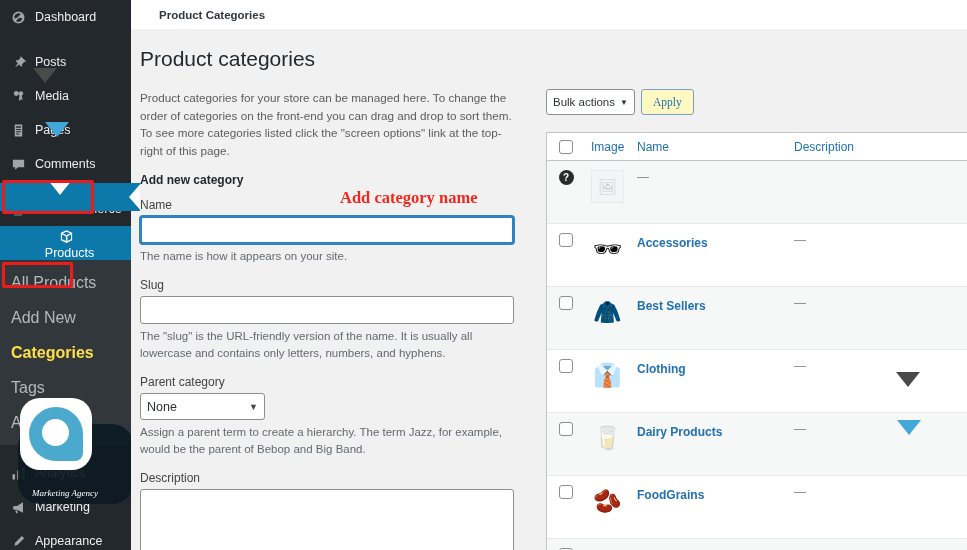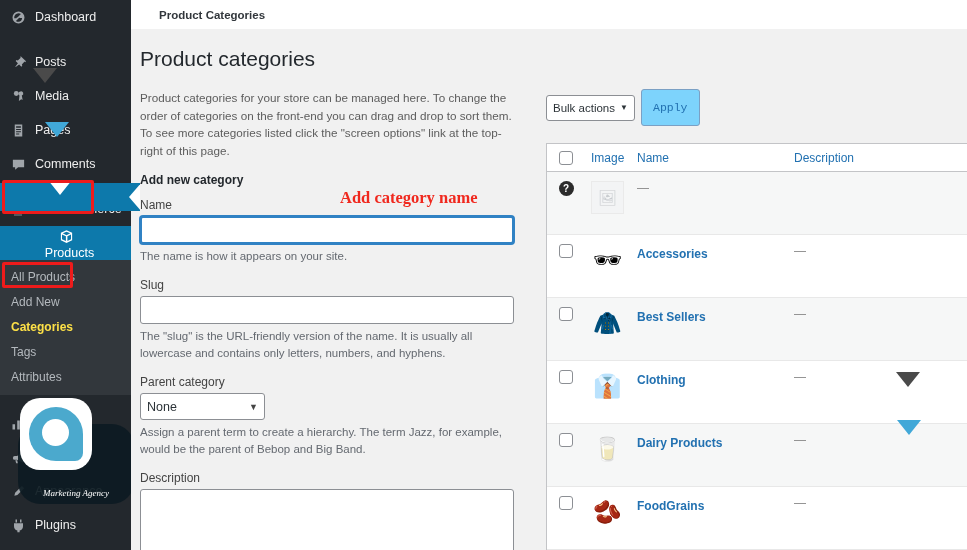--- a/index.html
+++ b/index.html
@@ -46,25 +46,26 @@
   }
   .menu-item.current .mi-icon { color: #fff; }
 
   
   #submenu {
     background: #32373c;
     padding: 4px 0 6px 0;
   }
   .submenu-item {
     height: 25px;
-    display: flex; align-items: center;
+    display: flex; align-items: flex-start;
     padding-left: 11px;
     color: #b4b9be;
-    font-size: 12px;
+    font-size: 16px;
     position: relative;
+    margin-top: 10px;
   }
   .submenu-item.sub-current { color: #fde047; font-weight: bold; }
 
   
   .red-box {
     position: absolute;
     border: 3px solid #ee1b1b;
     border-radius: 2px;
     pointer-events: none;
     z-index: 9;
@@ -148,23 +149,22 @@
     left: 6px; top: 68px;
     width: 116px;
     text-align: center;
     color: #ffffff;
     font-size: 19px;
     font-weight: bold;
     letter-spacing: 0.6px;
   }
   #wm-tag {
     position: absolute;
-    left: 6px; top: 90px;
+    left: 20px; top: 90px;
     width: 116px;
-    text-align: center;
     color: #ffffff;
     font-size: 9px;
     font-style: italic;
     font-family: "Liberation Serif", serif;
   }
 
   
   #main { flex: 1; height: 550px; position: relative; background: #f1f1f1; }
   #adminbar {
     height: 29px;
@@ -267,29 +267,29 @@
     border: 1px solid #8c8f94;
     border-radius: 3px;
     background: #fff;
     font-size: 11.5px;
     color: #2c3338;
     padding: 0 6px;
     display: flex; align-items: center; justify-content: space-between;
   }
   #bulk-select .caret { font-size: 8px; }
   #apply-btn {
-    height: 37px;
+    height: 26px;
     padding: 0 11px;
     border: 1px solid #7ba0c4;
     border-radius: 3px;
-    background: #7dd3fc;
+    background: #fef9c3;
     color: #2271b1;
     font-size: 11.5px;
     display: flex; align-items: center;
-    font-family: Liberation Mono, monospace;
+    font-family: Liberation Serif, serif;
   }
   #cat-table {
     background: #fff;
     border: 1px solid #c3c4c7;
     border-bottom: none;
     width: 422px;
   }
   .thead {
     display: flex; align-items: center;
     height: 28px;

